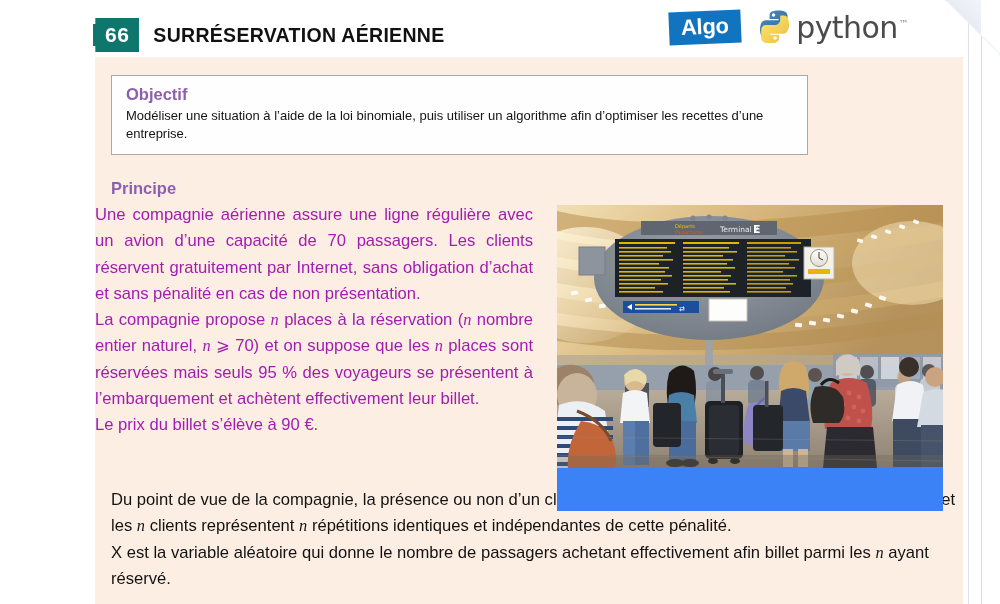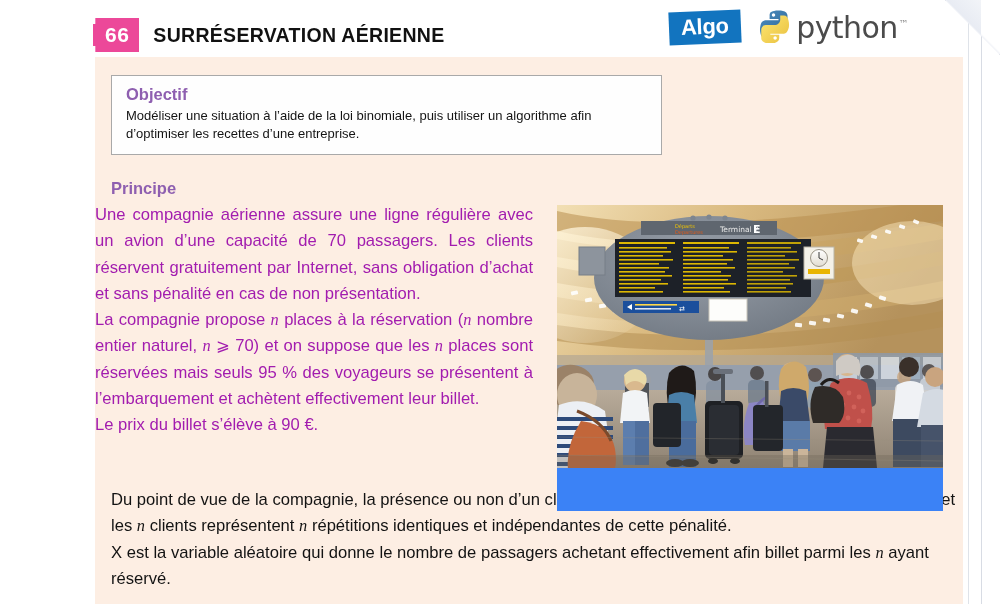--- a/index.html
+++ b/index.html
@@ -67,21 +67,21 @@
     display: flex;
     align-items: center;
   }
   .badge-wrap {
     position: relative;
     display: flex;
     align-items: center;
   }
   .badge {
     position: relative;
-    background: #ec4899;
+    background: #0f766e;
     color: #ffffff;
     font-weight: bold;
     font-size: 21px;
     line-height: 1;
     padding: 6px 10px 7px 12px;
     letter-spacing: 0.5px;
     clip-path: polygon(
       0% 18%, 5% 18%, 5% 0%, 100% 0%,
       100% 100%, 5% 100%, 5% 82%, 0% 82%
     );
@@ -148,21 +148,21 @@
     width: 868px;
     height: 547px;
     background: #fdeee3;
   }
 
   
   .objectif-box {
     position: absolute;
     left: 16px;
     top: 18px;
-    width: 551px;
+    width: 697px;
     background: #fefefe;
     border: 1px solid #a9a9a9;
     padding: 9px 14px 11px 14px;
     box-sizing: border-box;
   }
   .objectif-title {
     color: #8e5fb0;
     font-weight: bold;
     font-size: 16.5px;
     margin-bottom: 3px;

